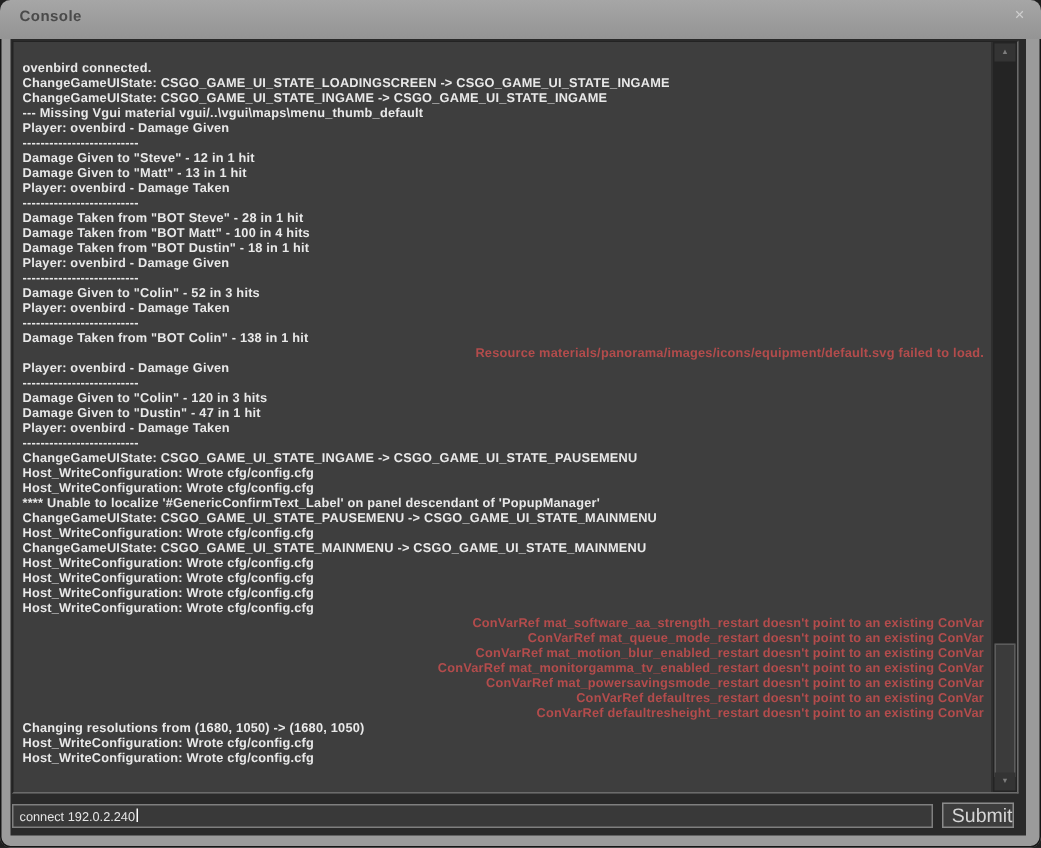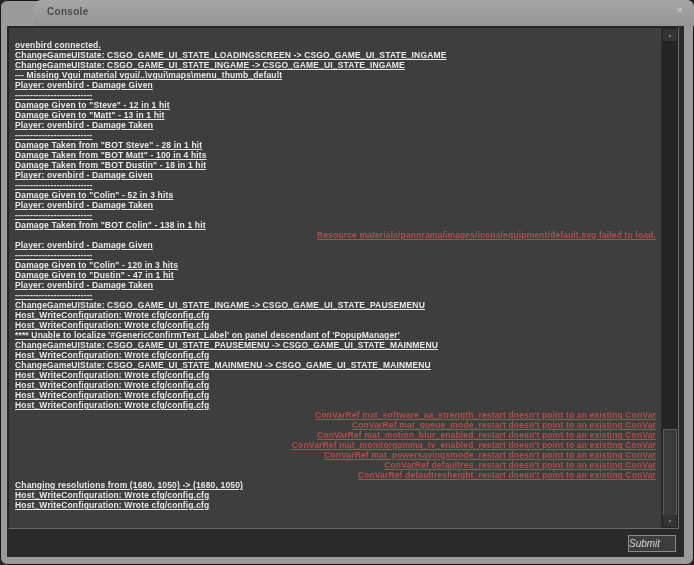--- a/index.html
+++ b/index.html
@@ -1,46 +1,46 @@
 <!DOCTYPE html>
 <html><head>
 <meta charset="utf-8">
 <style>
   html,body{margin:0;padding:0;background:#1f1f1f;width:694px;height:565px;overflow:hidden;
     font-family:"Liberation Sans",sans-serif;}
   .window{position:absolute;left:0;top:0;width:694px;height:565px;background:#9b9b9b;
     border-radius:7px;box-shadow:0 0 0 1px #161616 inset;}
   .titlebar{position:absolute;left:0;top:0;right:0;height:26px;
-    background:linear-gradient(#a6a6a6,#949494);border-radius:7px 7px 0 0;margin-left:34px;}
+    background:linear-gradient(#a6a6a6,#949494);border-radius:7px 7px 0 0;}
   .title{position:absolute;left:13px;top:6px;font-size:10px;font-weight:bold;color:#4a4a4a;letter-spacing:.3px;}
   .close{position:absolute;right:11px;top:4px;font-size:11px;color:#cfcfcf;cursor:default;line-height:12px;}
   .content{position:absolute;left:7px;top:26px;right:10px;bottom:8px;background:#2a2a2a;}
   .output{position:absolute;left:1px;top:1px;right:5px;height:502px;background:#3e3e3e;
     border:1px solid;border-color:#232323 #6b6b6b #6b6b6b #232323;box-sizing:border-box;overflow:hidden;}
   .loglines{position:absolute;left:6px;top:12px;right:22px;
     font-size:8.5px;font-weight:bold;line-height:10px;color:#e9e9e9;white-space:pre;letter-spacing:.15px;}
-  .line{height:10px;text-decoration:underline;}
+  .line{height:10px;}
   .line.err{color:#b34c4c;text-align:right;}
   
   .scrollbar{position:absolute;top:0;right:0;width:16px;height:500px;background:#242424;
     border-left:1px solid #2e2e2e;}
   .sbtn{position:absolute;left:1px;right:1px;height:12px;background:#343434;
     color:#7d7d7d;font-size:5px;text-align:center;line-height:12px;}
   .sbtn.up{top:1px;}
   .sbtn.down{bottom:1px;}
   .sthumb{position:absolute;left:1px;right:1px;top:401px;height:89px;background:#3b3b3b;
     border:1px solid #5c5c5c;box-sizing:border-box;}
   
   .cmdfield{position:absolute;left:1px;top:510px;width:614px;height:16px;background:#393939;
     border:1px solid #7f7f7f;box-sizing:border-box;color:#e5e5e5;font-size:8.5px;line-height:14px;
     padding-left:4px;white-space:pre;}
   .caret{display:inline-block;width:1px;height:9px;background:#ffffff;margin-left:1px;vertical-align:-1px;}
   .submit{position:absolute;left:621px;top:509px;width:48px;height:17px;background:#3d3d3d;
-    border:1px solid #8a8a8a;box-sizing:border-box;color:#d6d6d6;font-size:10px;text-align:left;
-    line-height:15px;cursor:default;font-style:italic;}
+    border:1px solid #8a8a8a;box-sizing:border-box;color:#d6d6d6;font-size:13px;text-align:right;
+    line-height:15px;cursor:default;}
 </style>
 </head>
 <body>
 
 <div class="window">
   <div class="titlebar">
     <span class="title">Console</span>
     <span class="close">×</span>
   </div>
 
@@ -48,17 +48,18 @@
 
     <div class="output">
       <div class="loglines"><div class="line">ovenbird connected.</div><div class="line">ChangeGameUIState: CSGO_GAME_UI_STATE_LOADINGSCREEN -&gt; CSGO_GAME_UI_STATE_INGAME</div><div class="line">ChangeGameUIState: CSGO_GAME_UI_STATE_INGAME -&gt; CSGO_GAME_UI_STATE_INGAME</div><div class="line">--- Missing Vgui material vgui/..\vgui\maps\menu_thumb_default</div><div class="line">Player: ovenbird - Damage Given</div><div class="line">--------------------------</div><div class="line">Damage Given to "Steve" - 12 in 1 hit</div><div class="line">Damage Given to "Matt" - 13 in 1 hit</div><div class="line">Player: ovenbird - Damage Taken</div><div class="line">--------------------------</div><div class="line">Damage Taken from "BOT Steve" - 28 in 1 hit</div><div class="line">Damage Taken from "BOT Matt" - 100 in 4 hits</div><div class="line">Damage Taken from "BOT Dustin" - 18 in 1 hit</div><div class="line">Player: ovenbird - Damage Given</div><div class="line">--------------------------</div><div class="line">Damage Given to "Colin" - 52 in 3 hits</div><div class="line">Player: ovenbird - Damage Taken</div><div class="line">--------------------------</div><div class="line">Damage Taken from "BOT Colin" - 138 in 1 hit</div><div class="line err">Resource materials/panorama/images/icons/equipment/default.svg failed to load.</div><div class="line">Player: ovenbird - Damage Given</div><div class="line">--------------------------</div><div class="line">Damage Given to "Colin" - 120 in 3 hits</div><div class="line">Damage Given to "Dustin" - 47 in 1 hit</div><div class="line">Player: ovenbird - Damage Taken</div><div class="line">--------------------------</div><div class="line">ChangeGameUIState: CSGO_GAME_UI_STATE_INGAME -&gt; CSGO_GAME_UI_STATE_PAUSEMENU</div><div class="line">Host_WriteConfiguration: Wrote cfg/config.cfg</div><div class="line">Host_WriteConfiguration: Wrote cfg/config.cfg</div><div class="line">**** Unable to localize '#GenericConfirmText_Label' on panel descendant of 'PopupManager'</div><div class="line">ChangeGameUIState: CSGO_GAME_UI_STATE_PAUSEMENU -&gt; CSGO_GAME_UI_STATE_MAINMENU</div><div class="line">Host_WriteConfiguration: Wrote cfg/config.cfg</div><div class="line">ChangeGameUIState: CSGO_GAME_UI_STATE_MAINMENU -&gt; CSGO_GAME_UI_STATE_MAINMENU</div><div class="line">Host_WriteConfiguration: Wrote cfg/config.cfg</div><div class="line">Host_WriteConfiguration: Wrote cfg/config.cfg</div><div class="line">Host_WriteConfiguration: Wrote cfg/config.cfg</div><div class="line">Host_WriteConfiguration: Wrote cfg/config.cfg</div><div class="line err">ConVarRef mat_software_aa_strength_restart doesn't point to an existing ConVar</div><div class="line err">ConVarRef mat_queue_mode_restart doesn't point to an existing ConVar</div><div class="line err">ConVarRef mat_motion_blur_enabled_restart doesn't point to an existing ConVar</div><div class="line err">ConVarRef mat_monitorgamma_tv_enabled_restart doesn't point to an existing ConVar</div><div class="line err">ConVarRef mat_powersavingsmode_restart doesn't point to an existing ConVar</div><div class="line err">ConVarRef defaultres_restart doesn't point to an existing ConVar</div><div class="line err">ConVarRef defaultresheight_restart doesn't point to an existing ConVar</div><div class="line">Changing resolutions from (1680, 1050) -&gt; (1680, 1050)</div><div class="line">Host_WriteConfiguration: Wrote cfg/config.cfg</div><div class="line">Host_WriteConfiguration: Wrote cfg/config.cfg</div></div>
       <div class="scrollbar">
         <div class="sbtn up">▲</div>
         <div class="sthumb"></div>
         <div class="sbtn down">▼</div>
       </div>
     </div>
 
+    <div class="cmdfield"><span>connect 192.0.2.240</span><span class="caret"></span></div>
 
     <div class="submit">Submit</div>
 
   </div>
 </div>
 
 </body></html>

